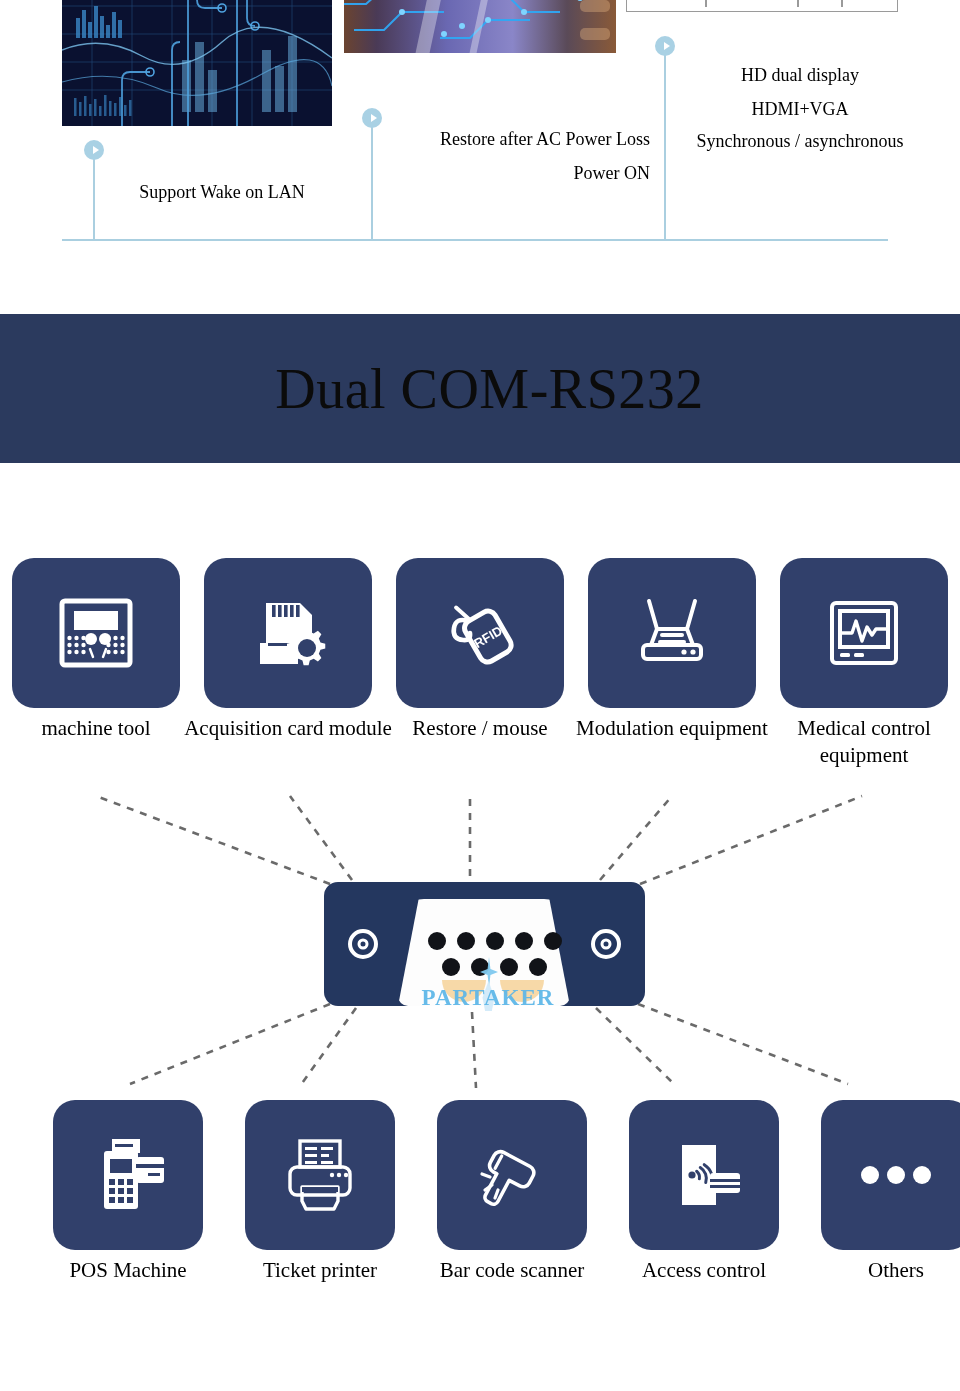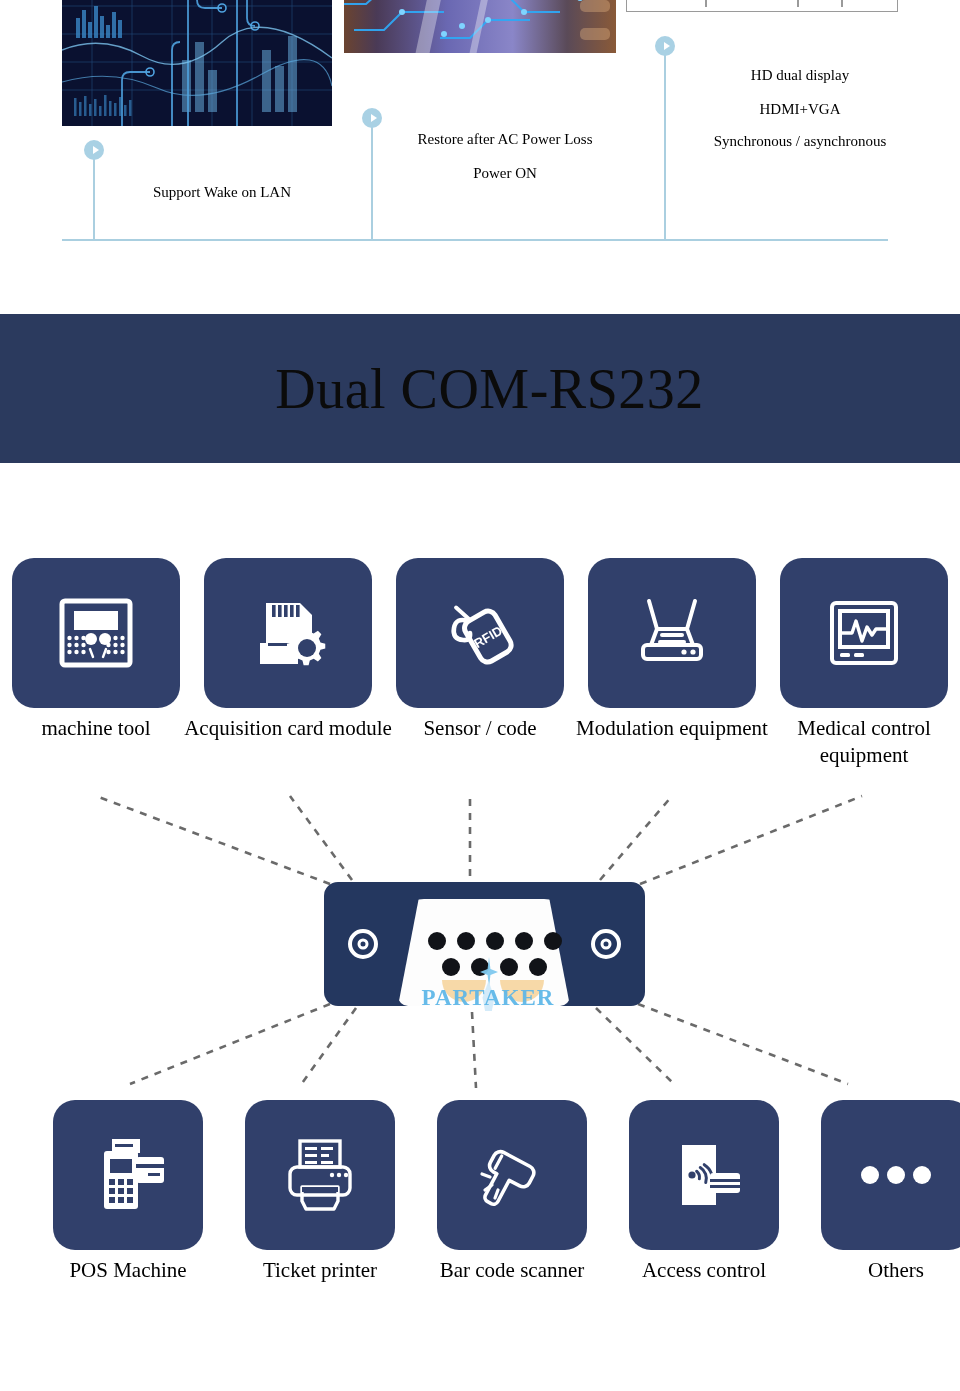--- a/index.html
+++ b/index.html
@@ -63,21 +63,21 @@
   .tl-dot .chev {
     width: 0; height: 0;
     border-left: 6px solid #ffffff;
     border-top: 4.5px solid transparent;
     border-bottom: 4.5px solid transparent;
     margin-left: 3px;
   }
   .tl-label {
     position: absolute;
     text-align: center;
-    font-size: 15px;
+    font-size: 18px;
     line-height: 34px;
     color: #000;
     white-space: nowrap;
   }
 
   
   .banner {
     position: absolute;
     left: 0; top: 314px;
     width: 960px; height: 149px;
@@ -376,21 +376,21 @@
         <span class="chev"></span>
       </div>
     <div class="tl-label" style="left:92px; top:175px; width:260px;">
       <div>Support Wake on LAN</div>
     </div>
 
     <div class="tl-stem" style="left:371px; top:118px; height:122px;"></div>
     <div class="tl-dot" style="left:362px; top:108px;">
         <span class="chev"></span>
       </div>
-    <div class="tl-label" style="left:360px; top:122px; width:290px;">
+    <div class="tl-label" style="left:360px; top:122px; width:290px;text-align:right;">
       <div>Restore after AC Power Loss</div>
       <div>Power ON</div>
     </div>
 
     <div class="tl-stem" style="left:664px; top:46px; height:194px;"></div>
     <div class="tl-dot" style="left:655px; top:36px;">
         <span class="chev"></span>
       </div>
     <div class="tl-label" style="left:648px; top:58px; width:304px;">
       <div>HD dual display</div>
@@ -484,21 +484,21 @@
       <div class="icon-tile">
         <svg width="84" height="84" viewBox="0 0 84 84">
           <g transform="rotate(-30 42 42)">
             <rect x="30" y="26" width="34" height="46" rx="8" fill="none" stroke="#ffffff" stroke-width="5"></rect>
             <text x="47" y="54" font-family="Liberation Sans, sans-serif" font-size="13" font-weight="700" fill="#ffffff" text-anchor="middle">RFID</text>
             <line x1="40" y1="26" x2="34" y2="8" stroke="#ffffff" stroke-width="4" stroke-linecap="round"></line>
           </g>
           <path d="M30,30 q-12,-4 -14,7 q-2,11 9,12 q8,1 7,-7" fill="none" stroke="#ffffff" stroke-width="4.6" stroke-linecap="round"></path>
         </svg>
       </div>
-      <div class="icon-caption">Sensor / code</div>
+      <div class="icon-caption">Restore / mouse</div>
     </div>
 
     <div class="icon-cell">
       <div class="icon-tile">
         <svg width="86" height="84" viewBox="0 0 86 84">
           <g stroke="#ffffff" stroke-width="4" stroke-linecap="round">
             <line x1="28" y1="38" x2="20" y2="10"></line>
             <line x1="58" y1="38" x2="66" y2="10"></line>
           </g>
           <path d="M22,54 L28,38 h30 l6,16 z" fill="none" stroke="#ffffff" stroke-width="4" stroke-linejoin="round"></path>

